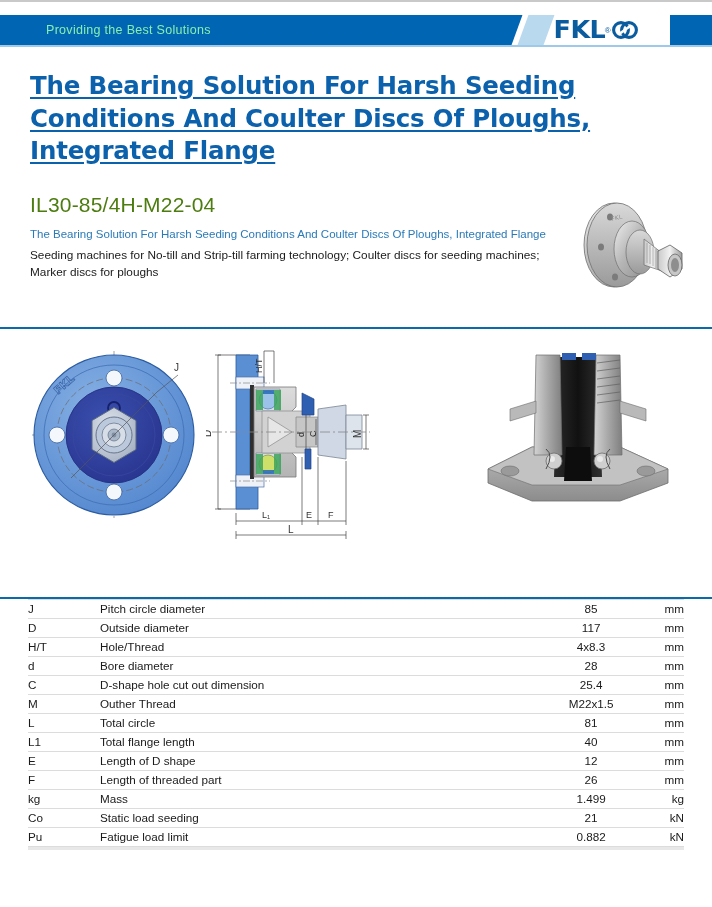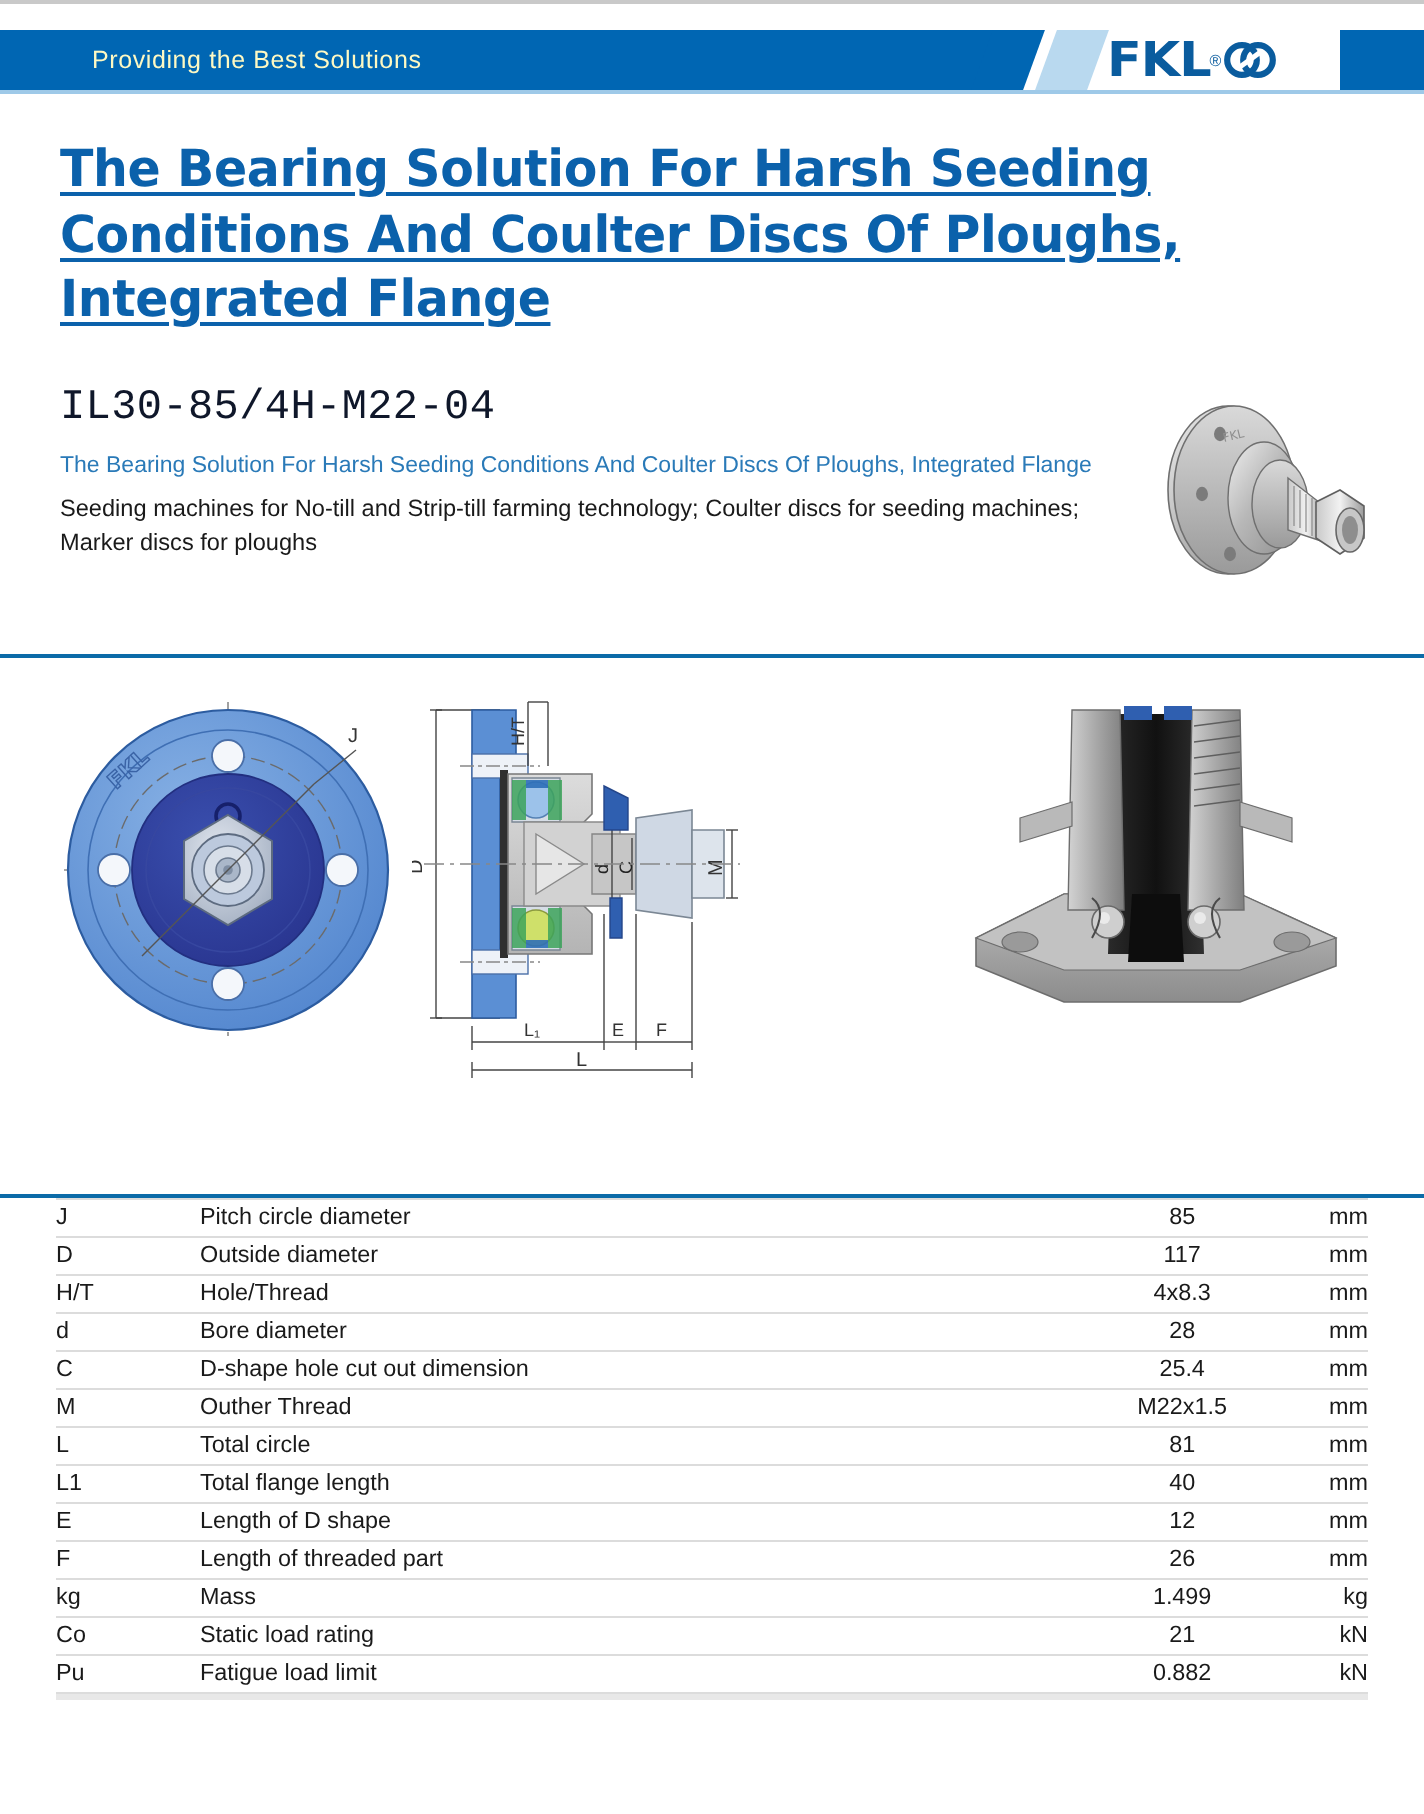--- a/index.html
+++ b/index.html
@@ -28,21 +28,21 @@
   .banner {
     position: relative;
     margin-top: 13px;
     height: 30px;
     background: #0066b3;
     border-bottom: 2px solid #9ec9e8;
     display: flex;
     align-items: center;
   }
   .banner-tagline {
-    color: #fef9c3;
+    color: #86efac;
     font-size: 12.5px;
     letter-spacing: .3px;
     margin-left: 46px;
     white-space: nowrap;
   }
   .logo-block {
     position: absolute;
     right: 0;
     top: 0;
     height: 30px;
@@ -121,25 +121,24 @@
   }
 
   
   .product {
     margin: 26px 30px 0 30px;
     position: relative;
     min-height: 112px;
   }
   .product-code {
     font-size: 21px;
-    color: #0f172a;
+    color: #4d7c0f;
     font-weight: 400;
     letter-spacing: .2px;
     margin-bottom: 9px;
-    font-family: Liberation Mono, monospace;
   }
   .product-desc {
     font-size: 11.5px;
     color: #2a7ab8;
     line-height: 1.45;
     max-width: 520px;
   }
   .product-apps {
     font-size: 11.8px;
     color: #1a1a1a;
@@ -568,21 +567,21 @@
             <td class="c-unit">mm</td>
           </tr>
           <tr>
             <td class="c-sym">kg</td>
             <td class="c-desc">Mass</td>
             <td class="c-val">1.499</td>
             <td class="c-unit">kg</td>
           </tr>
           <tr>
             <td class="c-sym">Co</td>
-            <td class="c-desc">Static load rating</td>
+            <td class="c-desc">Static load seeding</td>
             <td class="c-val">21</td>
             <td class="c-unit">kN</td>
           </tr>
           <tr>
             <td class="c-sym">Pu</td>
             <td class="c-desc">Fatigue load limit</td>
             <td class="c-val">0.882</td>
             <td class="c-unit">kN</td>
           </tr>
         </tbody>

